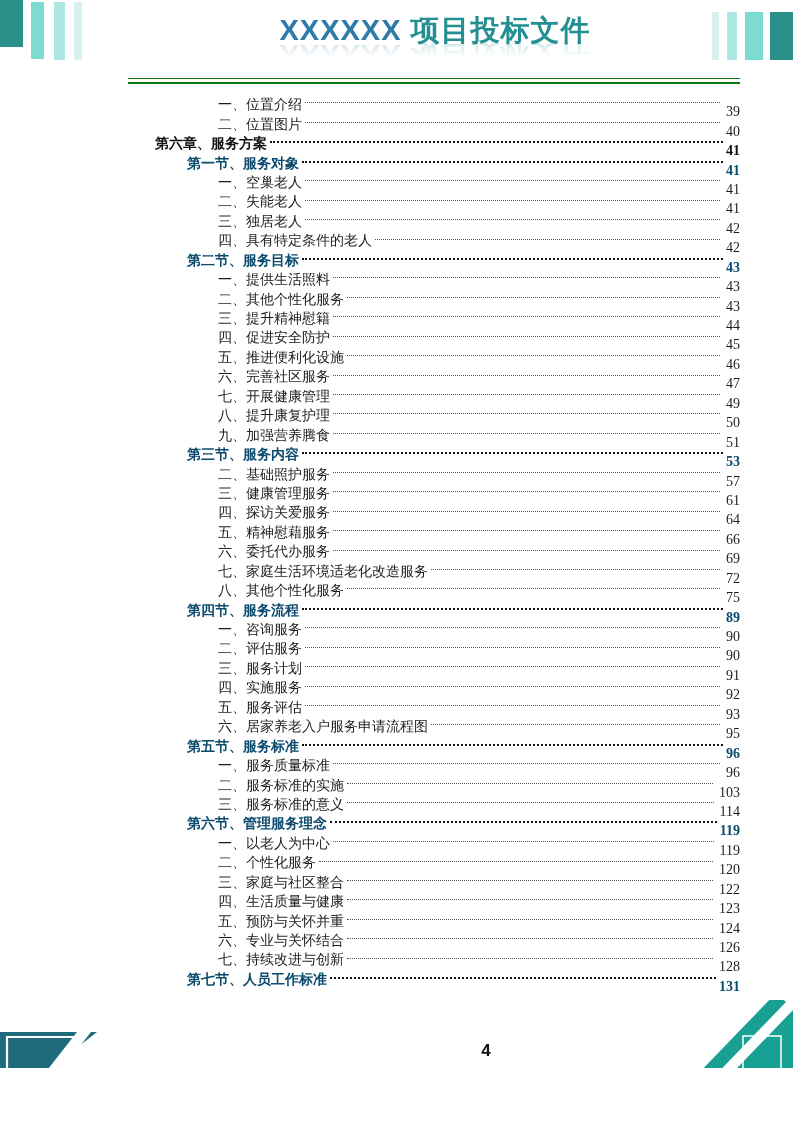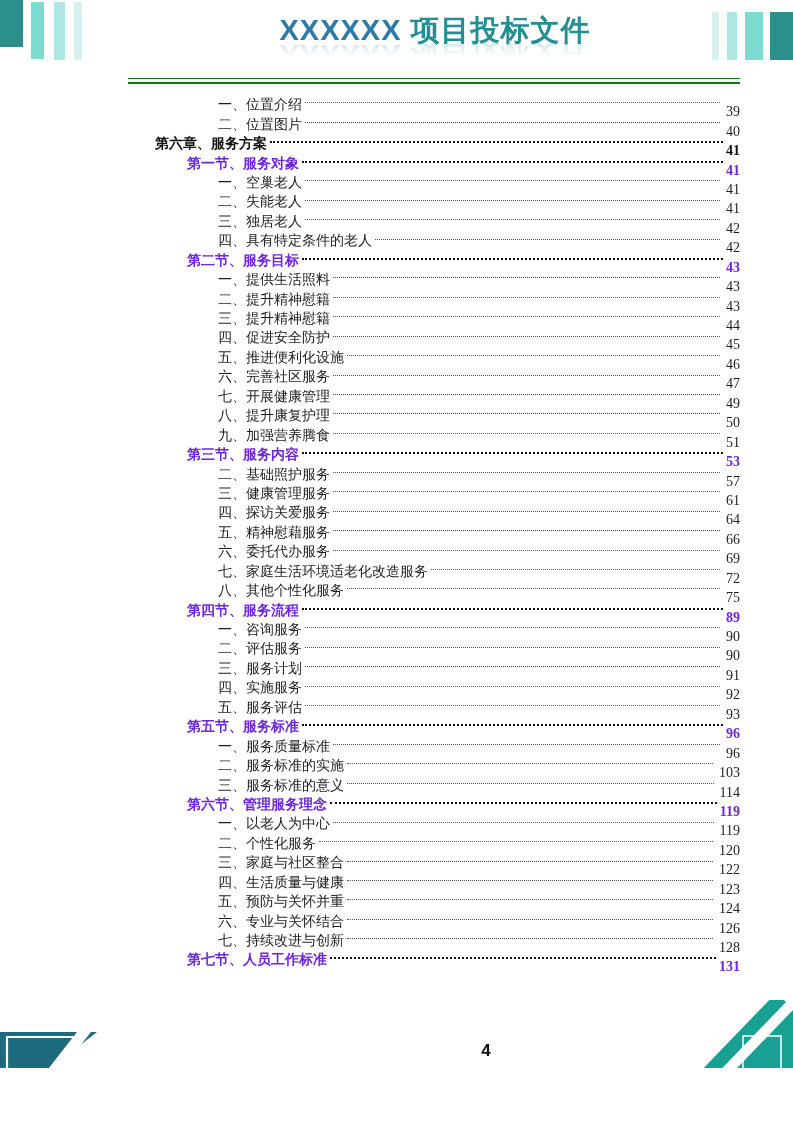--- a/index.html
+++ b/index.html
@@ -63,21 +63,21 @@
   .toc-row .lab { flex:0 0 auto; }
   .toc-row .dots {
     flex:1 1 auto;
     border-bottom:1.6px dotted #555;
     margin:0 2px 3.5px 3px;
     min-width:10px;
   }
   .toc-row .pg { flex:0 0 auto; padding-left:4px;margin-top:14px; }
   .lvl1 { font-weight:bold; color:#111; }
   .lvl1 .lab { padding-left:27px; }
-  .lvl2 { font-weight:bold; color:#6d28d9; }
+  .lvl2 { font-weight:bold; color:#0c4a6e; }
   .lvl2 .lab { padding-left:59px; }
   .lvl3 .lab { padding-left:90px; }
   .lvl1 .dots, .lvl2 .dots { border-bottom:2.2px dotted #111; margin-bottom:3px; }
   .lvl1 .pg, .lvl2 .pg { padding-left:1px; }
 
   
   .company-wrap {
     position:absolute; left:193px; top:1066px;
     white-space:nowrap;
   }
@@ -174,21 +174,21 @@
         <span class="lab">第二节、服务目标</span>
         <span class="dots"></span>
         <span class="pg">43</span>
       </div>
       <div class="toc-row lvl3">
         <span class="lab">一、提供生活照料</span>
         <span class="dots"></span>
         <span class="pg">43</span>
       </div>
       <div class="toc-row lvl3">
-        <span class="lab">二、提升精神慰籍</span>
+        <span class="lab">二、其他个性化服务</span>
         <span class="dots"></span>
         <span class="pg">43</span>
       </div>
       <div class="toc-row lvl3">
         <span class="lab">三、提升精神慰籍</span>
         <span class="dots"></span>
         <span class="pg">44</span>
       </div>
       <div class="toc-row lvl3">
         <span class="lab">四、促进安全防护</span>
@@ -282,20 +282,25 @@
       </div>
       <div class="toc-row lvl3">
         <span class="lab">四、实施服务</span>
         <span class="dots"></span>
         <span class="pg">92</span>
       </div>
       <div class="toc-row lvl3">
         <span class="lab">五、服务评估</span>
         <span class="dots"></span>
         <span class="pg">93</span>
+      </div>
+      <div class="toc-row lvl3">
+        <span class="lab">六、居家养老入户服务申请流程图</span>
+        <span class="dots"></span>
+        <span class="pg">95</span>
       </div>
       <div class="toc-row lvl2">
         <span class="lab">第五节、服务标准</span>
         <span class="dots"></span>
         <span class="pg">96</span>
       </div>
       <div class="toc-row lvl3">
         <span class="lab">一、服务质量标准</span>
         <span class="dots"></span>
         <span class="pg">96</span>

